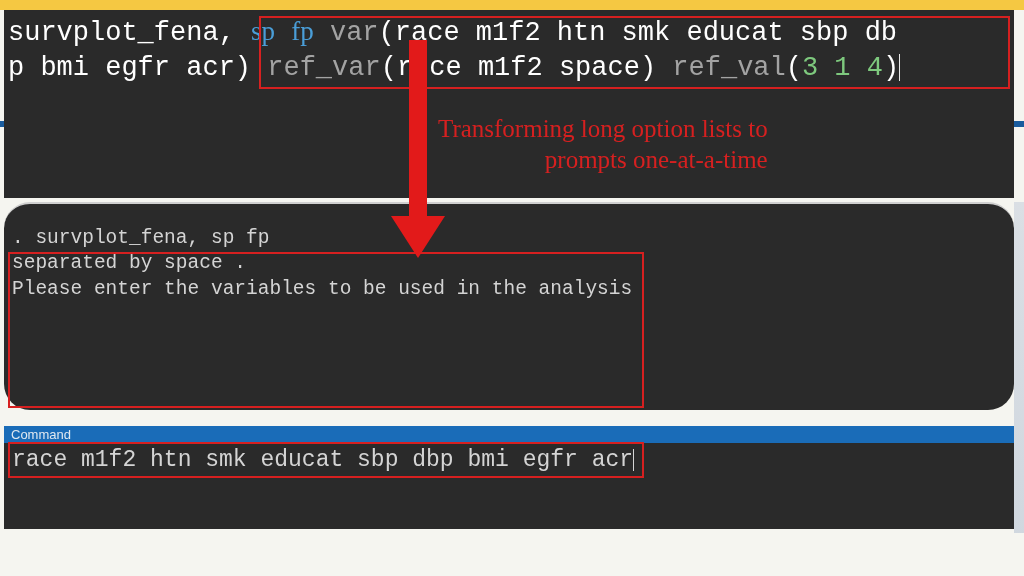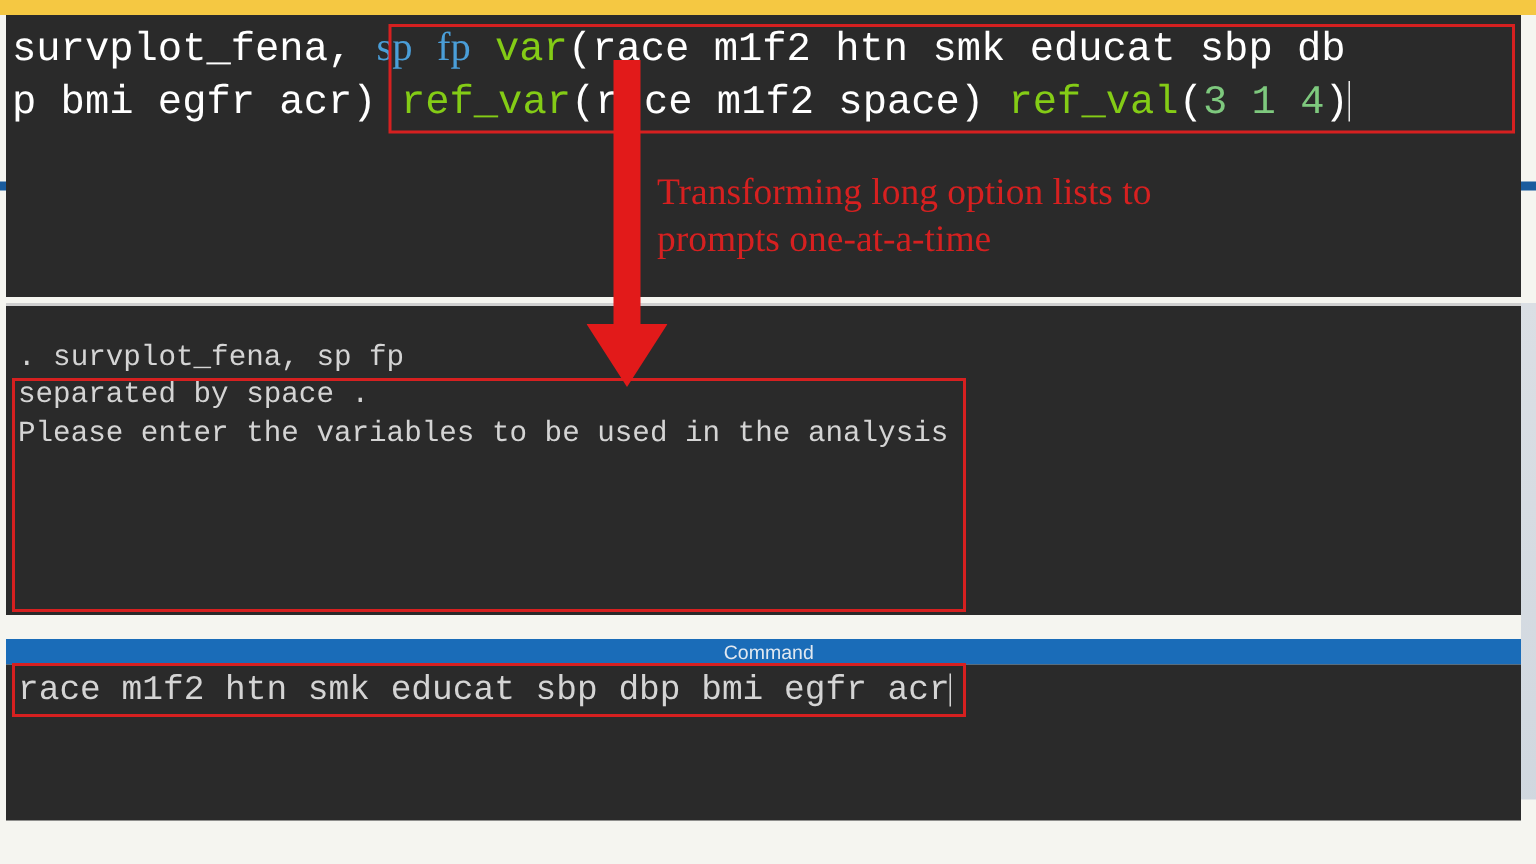--- a/index.html
+++ b/index.html
@@ -45,21 +45,21 @@
     padding: 4px;
   }
   .code-line1, .code-line2 {
     font-size: 27px;
     font-family: Consolas, 'Courier New', monospace;
     line-height: 1.3;
     color: #d4d4d4;
   }
   .kw-white { color: #ffffff; }
   .kw-blue { color: #4a9ed8; font-family: Liberation Serif, serif; }
-  .kw-purple { color: #84cc16; }
+  .kw-purple { color: #a3a3a3; }
   .kw-green { color: #7ec97e; font-family: Liberation Mono, monospace; }
   .red-box-top {
     position: absolute;
     top: 6px;
     left: 255px;
     width: 751px;
     height: 73px;
     border: 2px solid #d62020;
     pointer-events: none;
   }
@@ -72,38 +72,40 @@
     margin-left: 0px;
   }
   .annotation {
     position: absolute;
     top: 103px;
     left: 434px;
     font-family: 'Times New Roman', serif;
     font-size: 25px;
     color: #d62020;
     line-height: 1.25;
+    text-align: right;
   }
   .arrow {
     position: absolute;
     top: 40px;
     left: 391px;
     width: 54px;
     height: 218px;
     z-index: 10;
   }
   .terminal-mid {
     position: absolute;
     top: 202px;
     left: 4px;
     right: 10px;
     height: 208px;
     background: #2a2a2a;
     border-top: 2px solid #cfcfcf;
     padding-top: 22px;
+    border-radius: 26px;
   }
   .mid-text {
     font-size: 19.5px;
     color: #d4d4d4;
     font-family: Consolas, 'Courier New', monospace;
     line-height: 1.3;
     padding-left: 8px;
   }
   .red-box-mid {
     position: absolute;
@@ -119,28 +121,27 @@
     top: 426px;
     left: 4px;
     right: 10px;
     height: 17px;
     background: #1a6cb8;
     color: #e0e8f0;
     font-family: 'Segoe UI', Arial, sans-serif;
     font-size: 13px;
     padding-left: 7px;
     line-height: 17px;
-    text-align: center;
   }
   .terminal-input {
     position: absolute;
     top: 443px;
     left: 4px;
     right: 10px;
-    height: 104px;
+    height: 86px;
     background: #2a2a2a;
   }
   .input-text {
     font-size: 23px;
     color: #d4d4d4;
     font-family: Consolas, 'Courier New', monospace;
     padding: 4px 8px;
   }
   .red-box-input {
     position: absolute;

